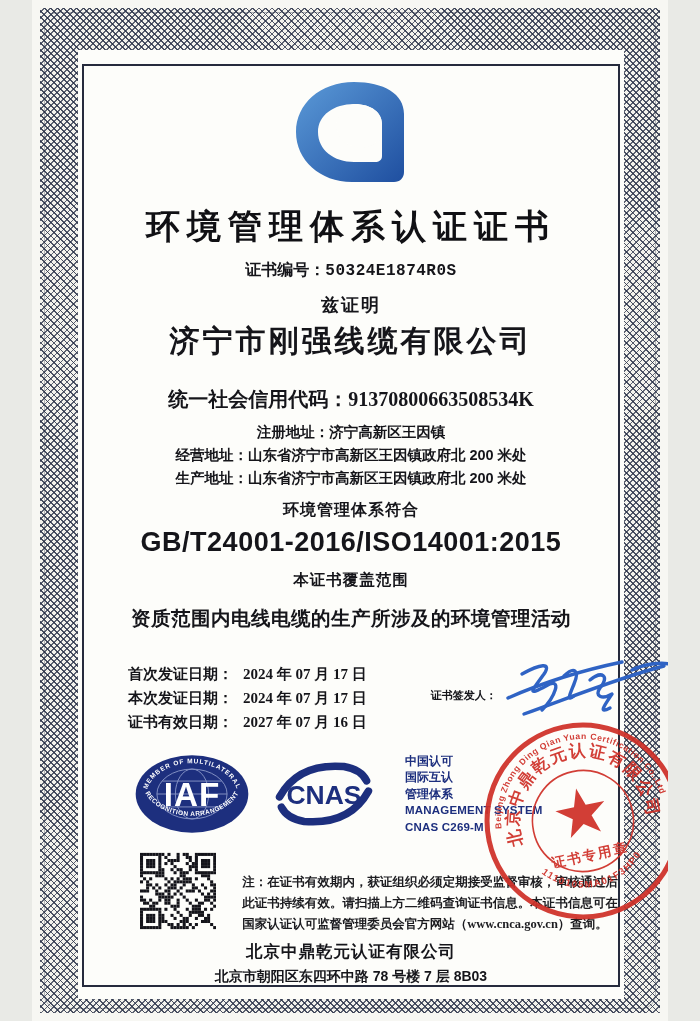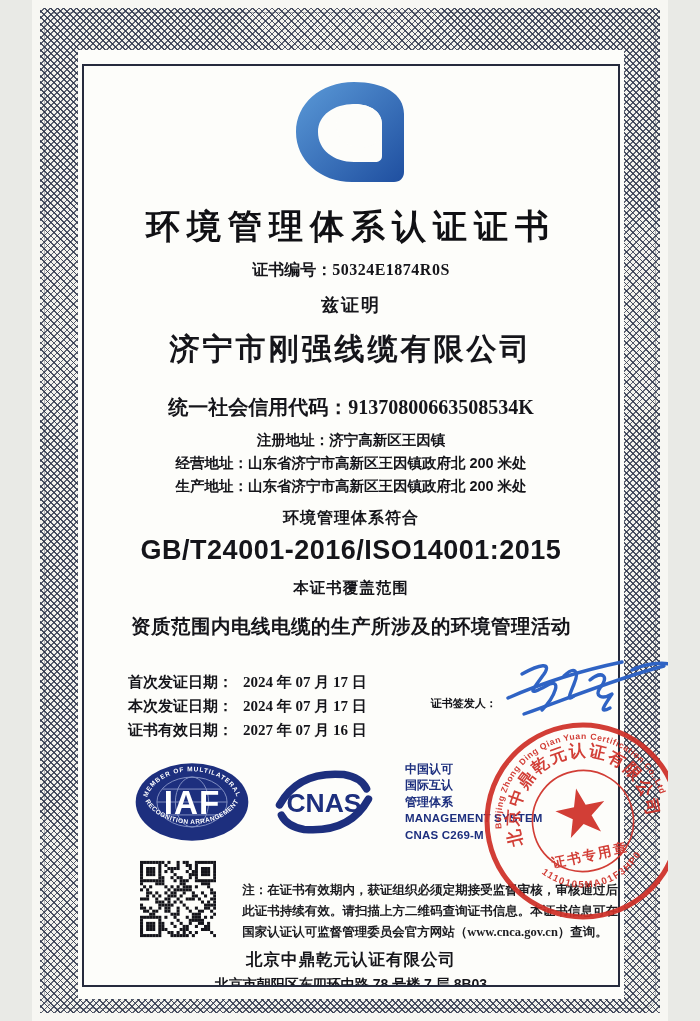--- a/index.html
+++ b/index.html
@@ -10,23 +10,23 @@
      repeating-linear-gradient(45deg, rgba(43,51,74,.85) 0 1.3px, transparent 1.3px 4.6px),
      repeating-linear-gradient(-45deg, rgba(43,51,74,.75) 0 1.3px, transparent 1.3px 4.6px),
      #f4f3ed;}
   .band::before{content:"";position:absolute;inset:4px;border:1px solid rgba(40,48,70,.35);border-radius:14px;}
   .paper{position:absolute;left:46px;right:44px;top:50px;bottom:22px;background:#fdfdfa;}
   .frame{position:absolute;left:50px;right:48px;top:64px;bottom:34px;border:2.5px solid #262b3d;
          box-sizing:border-box;text-align:center;overflow:hidden;}
   .logo-wrap{margin-top:14px;}
   .title{margin-top:16px;font-size:34px;font-weight:bold;letter-spacing:7px;color:#101014;}
   .certno{margin-top:10px;font-size:16px;font-weight:bold;}
-  .certno .num{font-family:Liberation Serif, serif;letter-spacing:.5px;}
+  .certno .num{font-family:Liberation Mono, monospace;letter-spacing:.5px;}
   .certify{margin-top:12px;font-size:18px;font-weight:bold;letter-spacing:2px;}
-  .company{margin-top:12px;font-size:30px;font-weight:bold;letter-spacing:3px;}
+  .company{margin-top:4px;font-size:30px;font-weight:bold;letter-spacing:3px;}
   .credit{margin-top:24px;font-size:20px;font-family:"Liberation Serif",serif;font-weight:bold;}
   .addr{margin-top:8px;font-size:14.5px;font-weight:bold;line-height:23px;}
   .conform{margin-top:10px;font-size:16px;font-weight:bold;letter-spacing:1px;}
   .standard{margin-top:6px;font-size:27px;font-weight:bold;letter-spacing:.5px;}
   .scope-label{margin-top:12px;font-size:15.5px;font-weight:bold;letter-spacing:1px;}
   .scope{margin-top:14px;font-size:19.5px;font-weight:bold;letter-spacing:.5px;}
   .dates-row{margin-top:30px;display:flex;text-align:left;align-items:flex-start;}
   .dates{margin-left:44px;font-family:"Liberation Serif",serif;font-weight:bold;font-size:15px;line-height:24px;}
   .dates .d-val{display:inline-block;margin-left:10px;font-weight:bold;}
   .signer{margin-left:64px;padding-top:26px;font-size:11px;font-weight:bold;}

